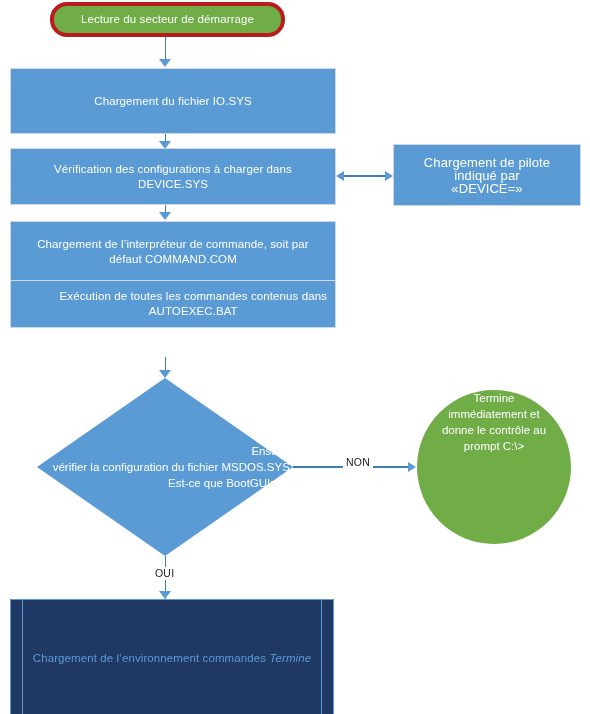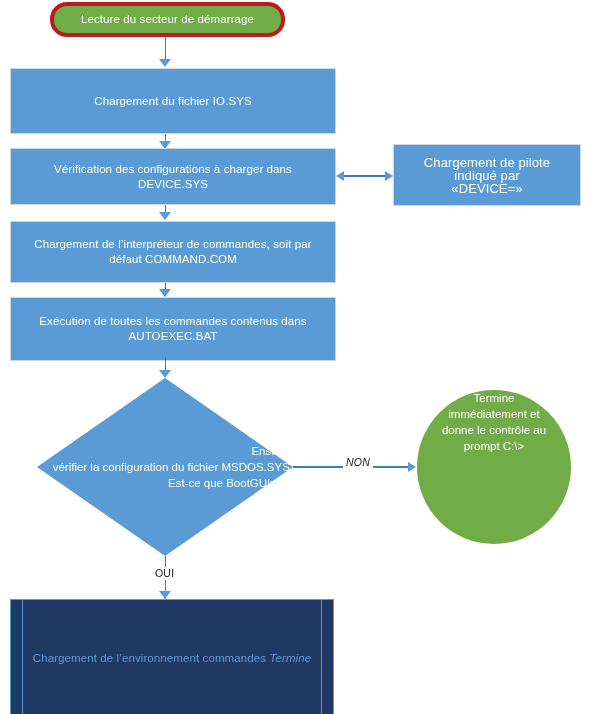--- a/index.html
+++ b/index.html
@@ -174,45 +174,45 @@
 
   <div class="node process" style="left:393px; top:144px; width:188px; height:62px; font-size:13px; line-height:13px;">
     <span class="txt">Chargement de pilote indiqué par
 «DEVICE=»</span>
   </div>
 
   <div class="conn v" style="left:164.5px; top:205px; height:12px;"></div>
   <div class="arrow down" style="left:159px; top:212px;"></div>
 
   <div class="node process" style="left:10px; top:221px; width:326px; height:62px;">
-    <span class="txt">Chargement de l’interpréteur de commandes, soit par
+    <span class="txt">Chargement de l’interpréteur de commande, soit par
 défaut COMMAND.COM</span>
   </div>
 
   <div class="conn v" style="left:164.5px; top:283px; height:11px;"></div>
   <div class="arrow down" style="left:159px; top:289px;"></div>
 
-  <div class="node process" style="left:10px; top:297px; width:326px; height:64px;">
+  <div class="node process" style="left:10px; top:280px; width:326px; height:48px;justify-content:flex-end;">
     <span class="txt">Exécution de toutes les commandes contenus dans
 AUTOEXEC.BAT</span>
   </div>
 
   <div class="conn v" style="left:164.5px; top:357px; height:18px;"></div>
   <div class="arrow down" style="left:159px; top:370px;"></div>
 
   <div class="diamond" style="left:37px; top:378px; width:256px; height:178px;">
     <div class="shape"></div>
     <div class="label">Ensuite,
 vérifier la configuration du fichier MSDOS.SYS.
 Est-ce que BootGUI=1 ?</div>
   </div>
 
   <div class="conn h" style="left:293px; top:466px; width:120px;"></div>
   <div class="arrow right" style="left:408px; top:462px;"></div>
-  <span class="edge-label" style="left:343px; top:456px;font-style:italic;">NON</span>
+  <span class="edge-label" style="left:343px; top:456px;">NON</span>
 
   <div class="circle" style="left:417px; top:390px; width:154px; height:154px;">
     <span class="txt">Termine
 immédiatement et
 donne le contrôle au
 prompt C:\&gt;</span>
   </div>
 
   <div class="conn v" style="left:164.5px; top:556px; height:44px;"></div>
   <span class="edge-label" style="left:152px; top:567px;">OUI</span>

